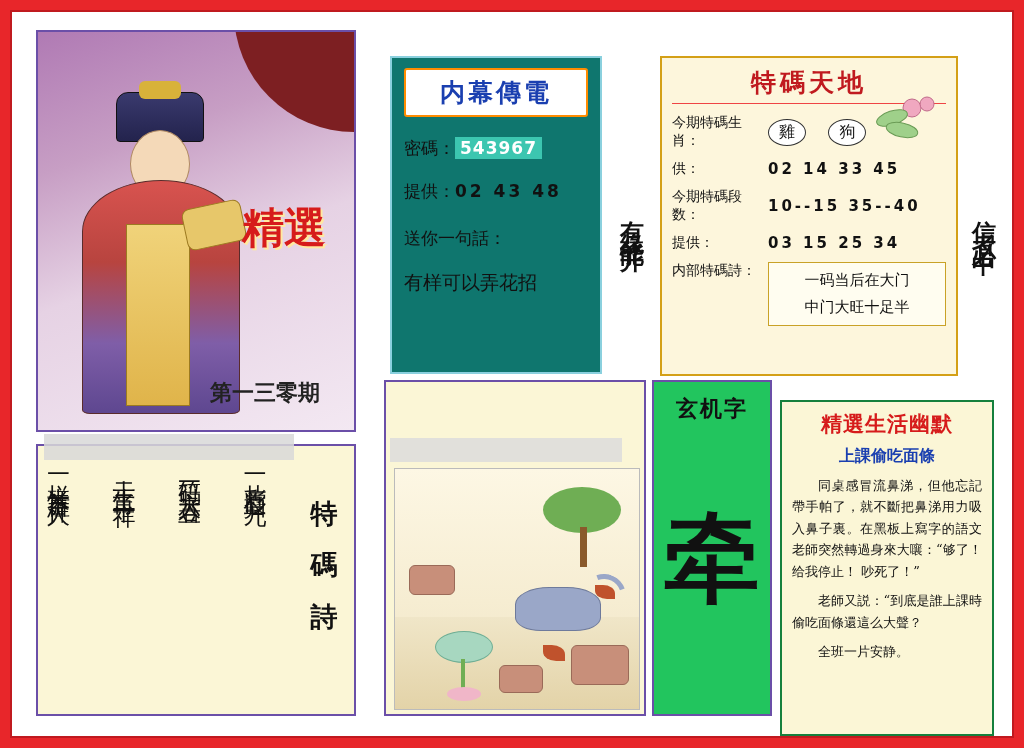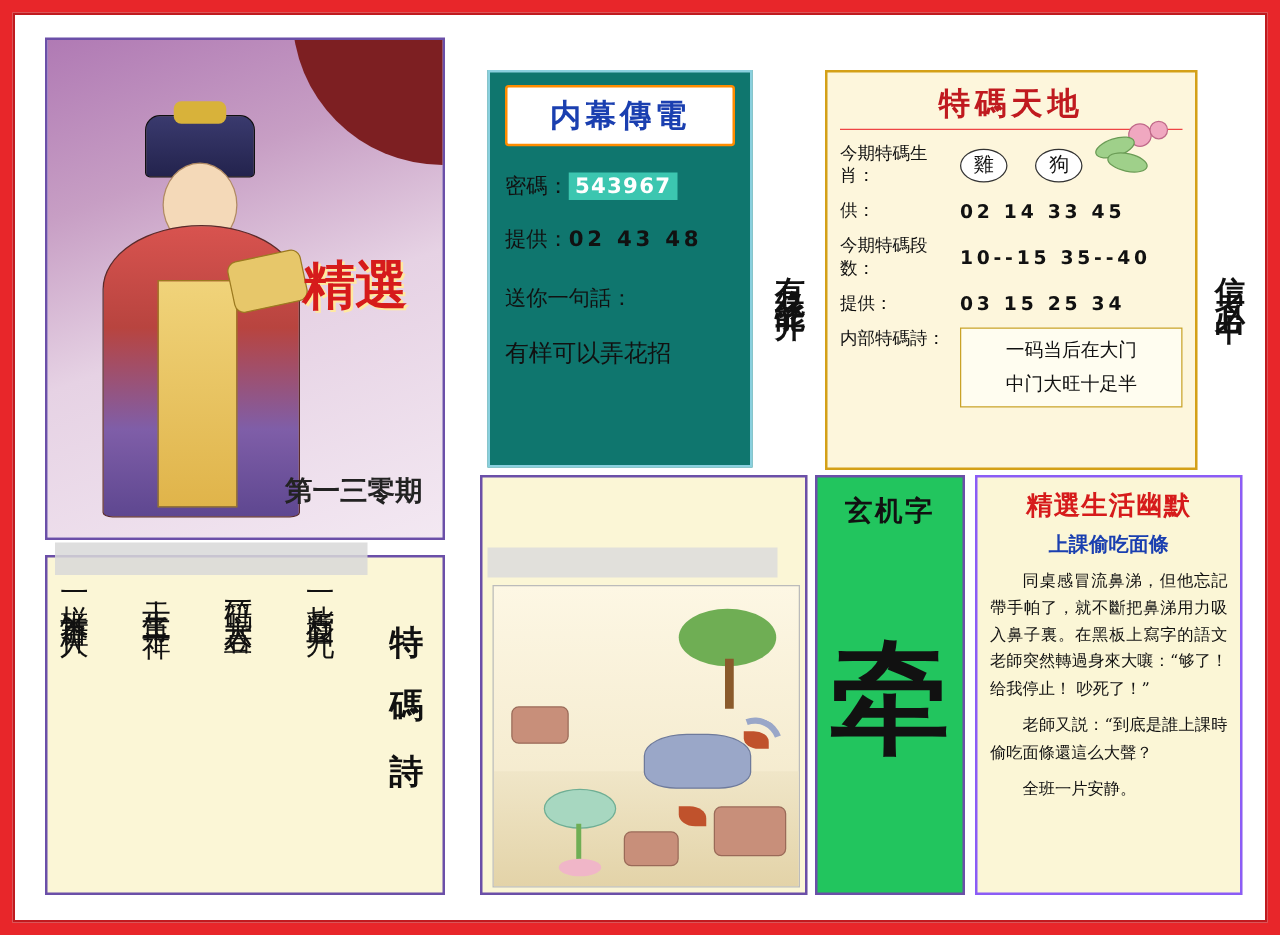--- a/index.html
+++ b/index.html
@@ -49,21 +49,21 @@
     text-shadow:2px 2px 0 #4e2570;
   }
   .poster .jx{
     position:absolute;right:28px;top:170px;
     font-size:42px;font-weight:bold;color:#d61b1b;
     line-height:1.25;text-align:right;
     font-family:"DejaVu Serif","Liberation Serif",serif;
     text-shadow:2px 2px 0 #ffe9a0;
   }
   .poster .issue{
-    position:absolute;right:16px;bottom:22px;
+    position:absolute;right:34px;bottom:22px;
     font-size:22px;font-weight:bold;color:#222;
     font-family:"DejaVu Serif","Liberation Serif",serif;
   }
   
   .fig{position:absolute;left:26px;top:52px;width:190px;height:330px;}
   .fig .robe{
     position:absolute;left:18px;top:96px;width:156px;height:232px;
     background:linear-gradient(180deg,#d8534f 0%,#b8443f 35%,#7f5ea8 70%,#5e4790 100%);
     border-radius:50% 50% 8px 8px / 22% 22% 4px 4px;
     border:1px solid #5a2b2b;
@@ -256,22 +256,22 @@
     font-size:22px;font-weight:bold;color:#111;margin-top:12px;letter-spacing:2px;
     font-family:"DejaVu Serif","Liberation Serif",serif;
   }
   .xz .big{
     font-size:96px;font-weight:bold;color:#111;margin-top:70px;
     font-family:"DejaVu Serif","Liberation Serif",serif;
   }
 
   
   .hum{
-    left:768px;top:368px;width:214px;height:336px;
-    border:2px solid #8b5cf6;background:#fbf6d6;
+    left:768px;top:388px;width:214px;height:336px;
+    border:2px solid #15803d;background:#fbf6d6;
     padding:8px 10px;
   }
   .hum .hd{
     text-align:center;font-size:21px;font-weight:bold;color:#d61b1b;
     letter-spacing:1px;font-family:"DejaVu Serif","Liberation Serif",serif;
   }
   .hum .sub{
     text-align:center;font-size:16px;font-weight:bold;color:#1a3fb0;margin-top:8px;
     font-family:"DejaVu Serif","Liberation Serif",serif;
   }

